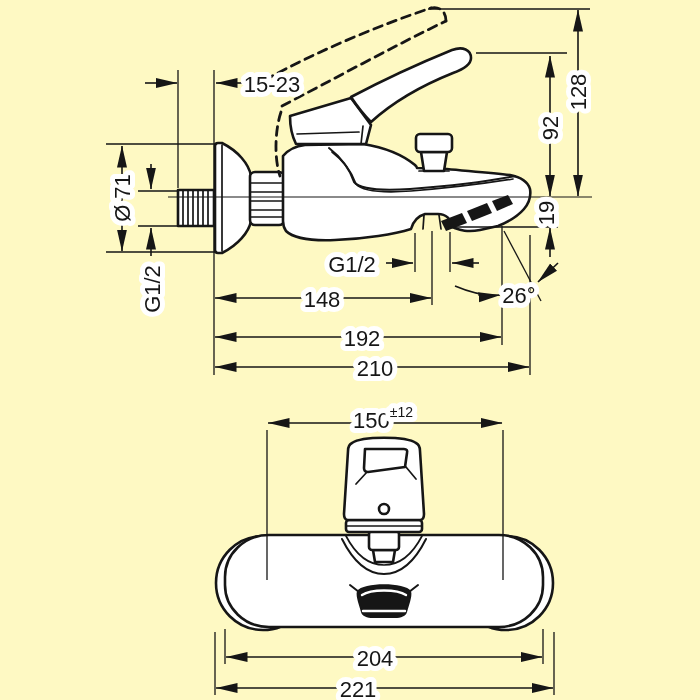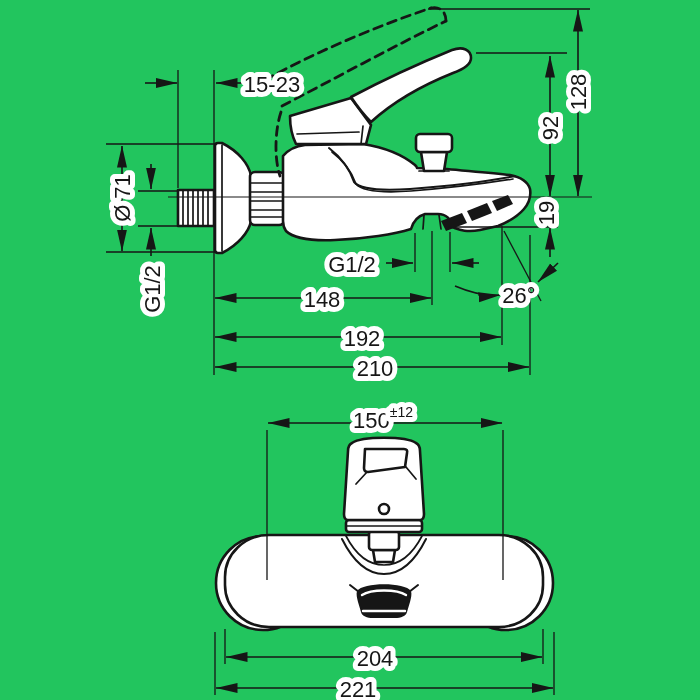--- a/index.html
+++ b/index.html
@@ -1,16 +1,16 @@
 <!DOCTYPE html>
 <html><head>
 <meta charset="utf-8">
 <style>
   html,body{margin:0;padding:0;background:#ffffff;}
-  .stage{position:relative;width:700px;height:700px;background:#22c55e;overflow:hidden;}
+  .stage{position:relative;width:700px;height:700px;background:#fef9c3;overflow:hidden;}
   svg{display:block;}
   .outline{fill:#ffffff;stroke:#161616;stroke-width:2.6;stroke-linejoin:round;stroke-linecap:round;}
   .thin{fill:none;stroke:#161616;stroke-width:1.7;stroke-linecap:round;}
   .inner{fill:none;stroke:#161616;stroke-width:2;stroke-linecap:round;}
   .solidblk{fill:#161616;stroke:none;}
   .dash{fill:none;stroke:#161616;stroke-width:2.8;stroke-linecap:round;stroke-dasharray:9 6;}
   .xline{fill:none;stroke:#161616;stroke-width:1.3;}
   .dline{fill:none;stroke:#161616;stroke-width:1.6;}
   .cline{fill:none;stroke:#161616;stroke-width:1.2;}
   .whiteline{fill:none;stroke:#ffffff;stroke-width:2.4;stroke-linecap:round;}

